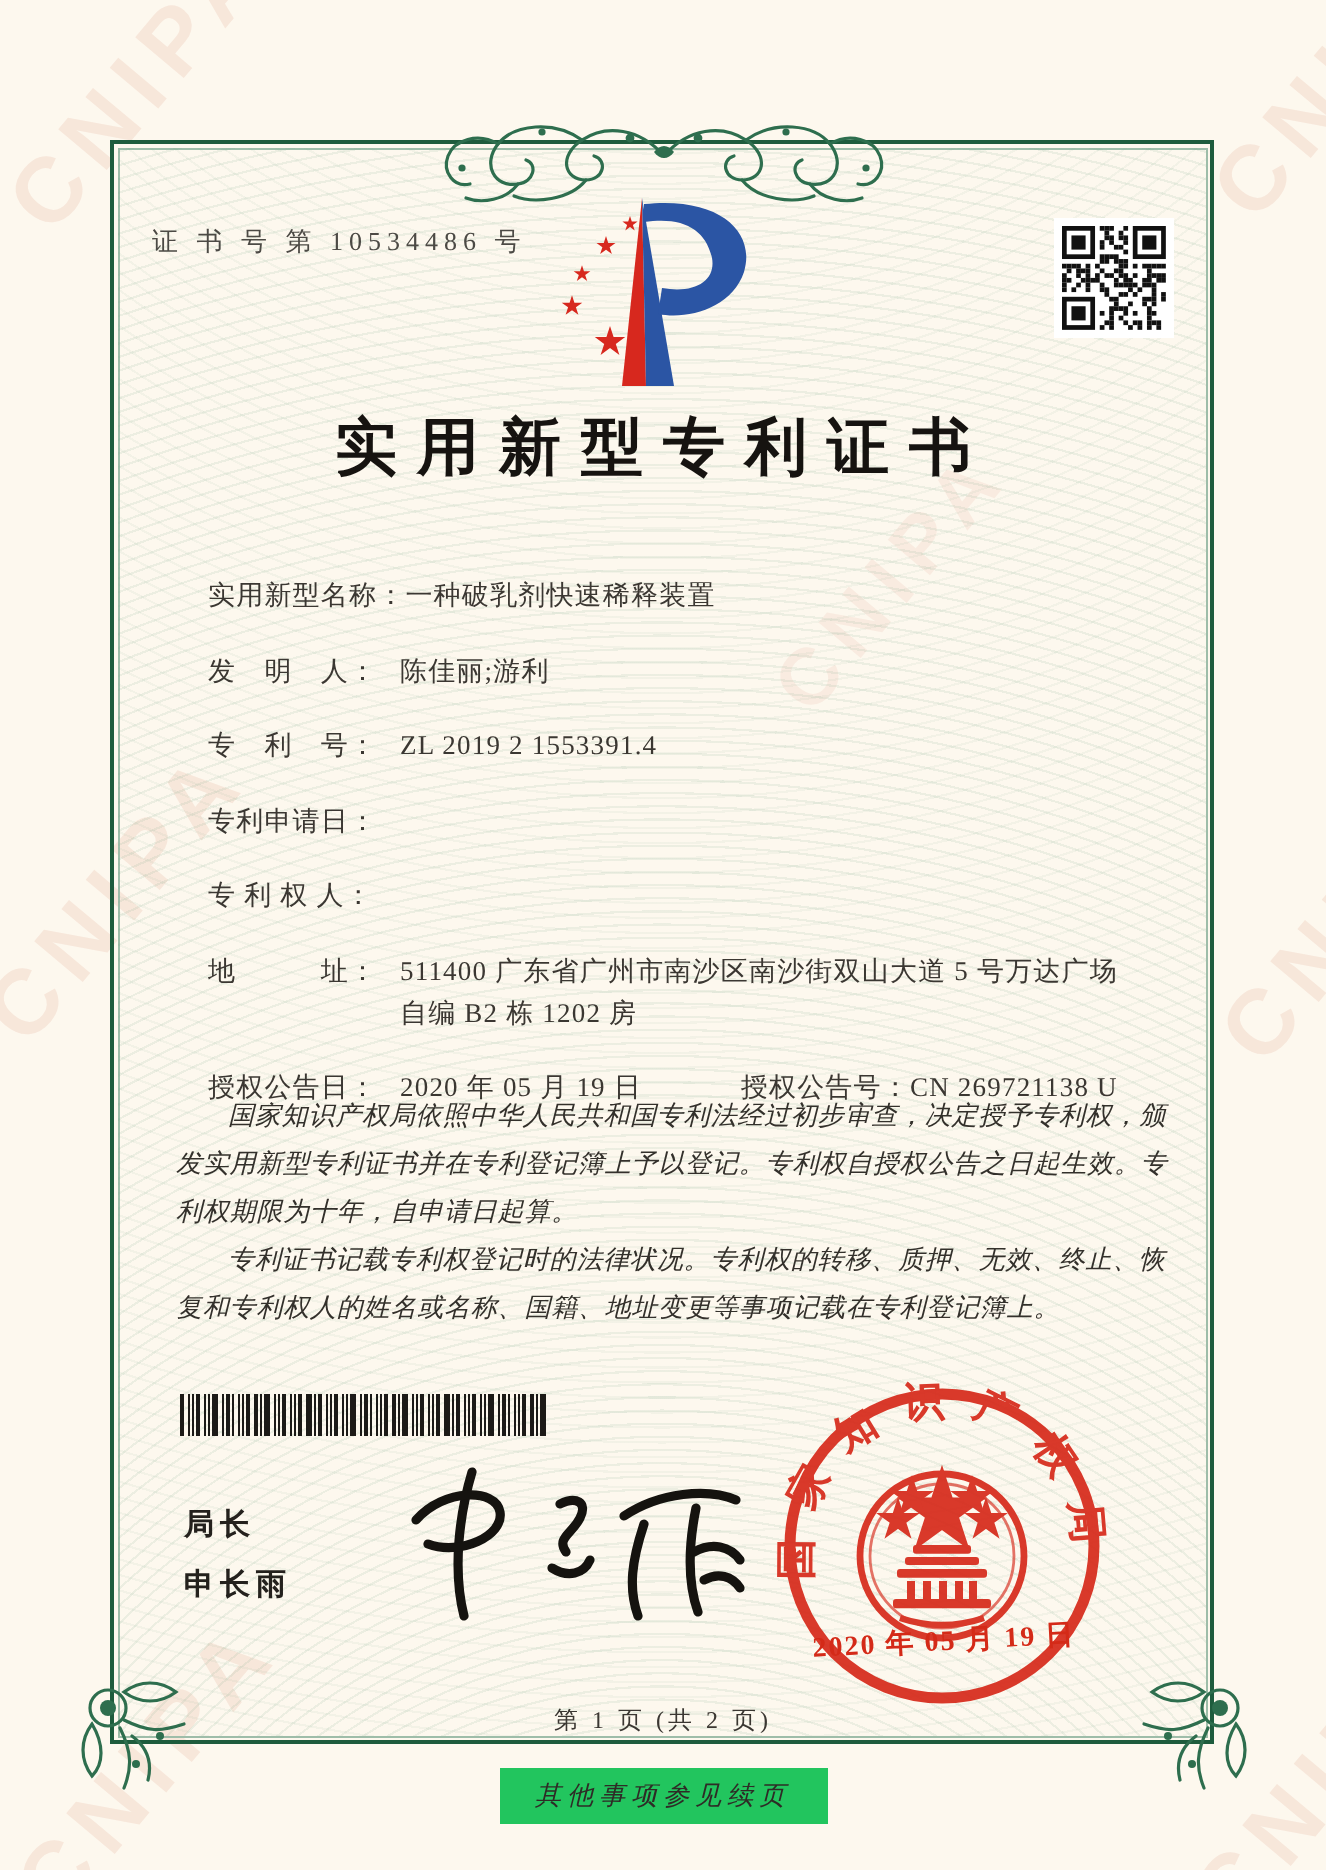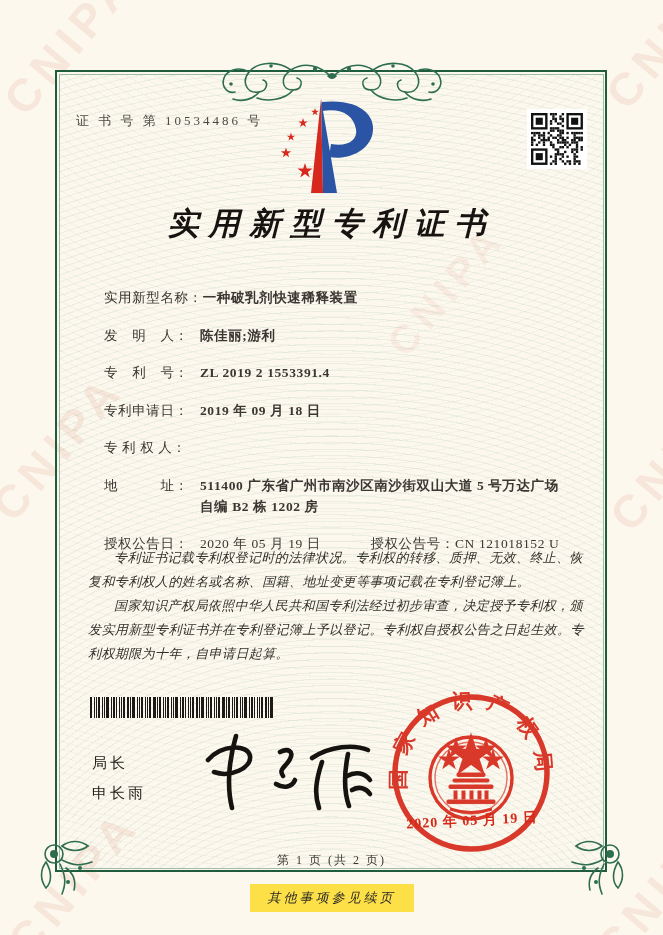--- a/index.html
+++ b/index.html
@@ -41,58 +41,58 @@
     position:absolute;left:76px;top:112px;
     font-size:13px;letter-spacing:3px;color:#4c4a45;
   }
   .logo{position:absolute;left:256px;top:96px;width:144px;height:102px;}
   .qr-box{
     position:absolute;left:527px;top:109px;width:60px;height:60px;
     background:#fff;display:flex;align-items:center;justify-content:center;
   }
   .title{
     position:absolute;left:0;top:203px;width:663px;text-align:center;
-    font-size:31px;font-weight:bold;letter-spacing:10px;color:#161310;font-style:italic;
+    font-size:31px;font-weight:bold;letter-spacing:10px;color:#161310;
   }
 
   .fields{position:absolute;left:104px;top:287px;width:505px;}
   .frow{display:flex;margin-bottom:16.5px;font-size:13.5px;color:#3b3732;line-height:21px;letter-spacing:0.6px;}
   .frow .lbl{flex:0 0 auto;min-width:96px;}
-  .frow .val{flex:1 1 auto;font-weight:bold;}
+  .frow .val{flex:1 1 auto;}
   .addr2{display:block;}
   .grant-row{display:flex;}
   .grant-no{margin-left:38px;display:flex;text-align:right;}
 
   .paras{
     position:absolute;left:88px;top:546px;width:500px;
     font-size:13px;line-height:1.85;color:#33302b;font-style:italic;letter-spacing:0.4px;
   }
   .paras p{margin:0;text-indent:2em;}
 
   .barcode{position:absolute;left:90px;top:697px;width:186px;height:21px;}
 
-  .sig-labels{position:absolute;left:92px;top:748px;font-size:15px;color:#24211d;letter-spacing:3px;line-height:30px;}
+  .sig-labels{position:absolute;left:92px;top:748px;font-size:15px;color:#24211d;letter-spacing:3px;line-height:30px;font-weight:bold;}
   .signature{position:absolute;left:192px;top:726px;width:190px;height:92px;}
 
   .seal{position:absolute;left:388px;top:690px;width:166px;height:166px;}
   .seal-date{
     position:absolute;left:392px;top:812px;width:160px;text-align:center;
     color:#d42a18;font-size:14px;font-weight:bold;letter-spacing:1px;
     transform:rotate(-3deg);
   }
 
   .page-num{
     position:absolute;left:0;top:852px;width:663px;text-align:center;
     font-size:12px;color:#3b3732;letter-spacing:2px;
   }
   .cont-note{
     position:absolute;left:0;top:884px;width:663px;text-align:center;pointer-events:none;
   }
   .cont-note span{
-    display:inline-block;background:#fde047;padding:5px 18px;
+    display:inline-block;background:#22c55e;padding:5px 18px;
     font-size:13px;color:#2e2b26;letter-spacing:3px;font-style:italic;
   }
 
   .ornament-top{position:absolute;left:219px;top:56px;width:226px;height:50px;}
   .ornament-bl{position:absolute;left:36px;top:838px;width:62px;height:62px;}
   .ornament-br{position:absolute;left:566px;top:838px;width:62px;height:62px;transform:scaleX(-1);}
 </style>
 </head>
 <body>
 
@@ -337,45 +337,44 @@
     <div class="frow">
       <span class="lbl">发　明　人：</span>
       <span class="val">陈佳丽;游利</span>
     </div>
     <div class="frow">
       <span class="lbl">专　利　号：</span>
       <span class="val">ZL 2019 2 1553391.4</span>
     </div>
     <div class="frow">
       <span class="lbl">专利申请日：</span>
-      <span class="val">2019 年 09 月 18 日</span>
     </div>
     <div class="frow">
       <span class="lbl">专 利 权 人：</span>
     </div>
     <div class="frow">
       <span class="lbl">地　　　址：</span>
       <span class="val">
         <span>511400 广东省广州市南沙区南沙街双山大道 5 号万达广场</span>
         <span class="addr2">自编 B2 栋 1202 房</span>
       </span>
     </div>
     <div class="frow grant-row">
       <span class="lbl">授权公告日：</span>
       <span>2020 年 05 月 19 日</span>
       <span class="grant-no">
         <span class="lbl">授权公告号：</span>
-        <span>CN 121018152 U</span>
+        <span>CN 269721138 U</span>
       </span>
     </div>
   </div>
 
   <div class="paras">
+    <p>国家知识产权局依照中华人民共和国专利法经过初步审查，决定授予专利权，颁发实用新型专利证书并在专利登记簿上予以登记。专利权自授权公告之日起生效。专利权期限为十年，自申请日起算。</p>
     <p>专利证书记载专利权登记时的法律状况。专利权的转移、质押、无效、终止、恢复和专利权人的姓名或名称、国籍、地址变更等事项记载在专利登记簿上。</p>
-    <p>国家知识产权局依照中华人民共和国专利法经过初步审查，决定授予专利权，颁发实用新型专利证书并在专利登记簿上予以登记。专利权自授权公告之日起生效。专利权期限为十年，自申请日起算。</p>
   </div>
 
   <svg class="barcode" id="barcode" viewBox="0 0 186 21">
       <rect x="0" y="0" width="2" height="21" fill="#1c1a17"></rect>
       <rect x="4" y="0" width="1" height="21" fill="#1c1a17"></rect>
       <rect x="6" y="0" width="1" height="21" fill="#1c1a17"></rect>
       <rect x="8" y="0" width="2" height="21" fill="#1c1a17"></rect>
       <rect x="12" y="0" width="1" height="21" fill="#1c1a17"></rect>
       <rect x="14" y="0" width="1" height="21" fill="#1c1a17"></rect>
       <rect x="16" y="0" width="3" height="21" fill="#1c1a17"></rect>

